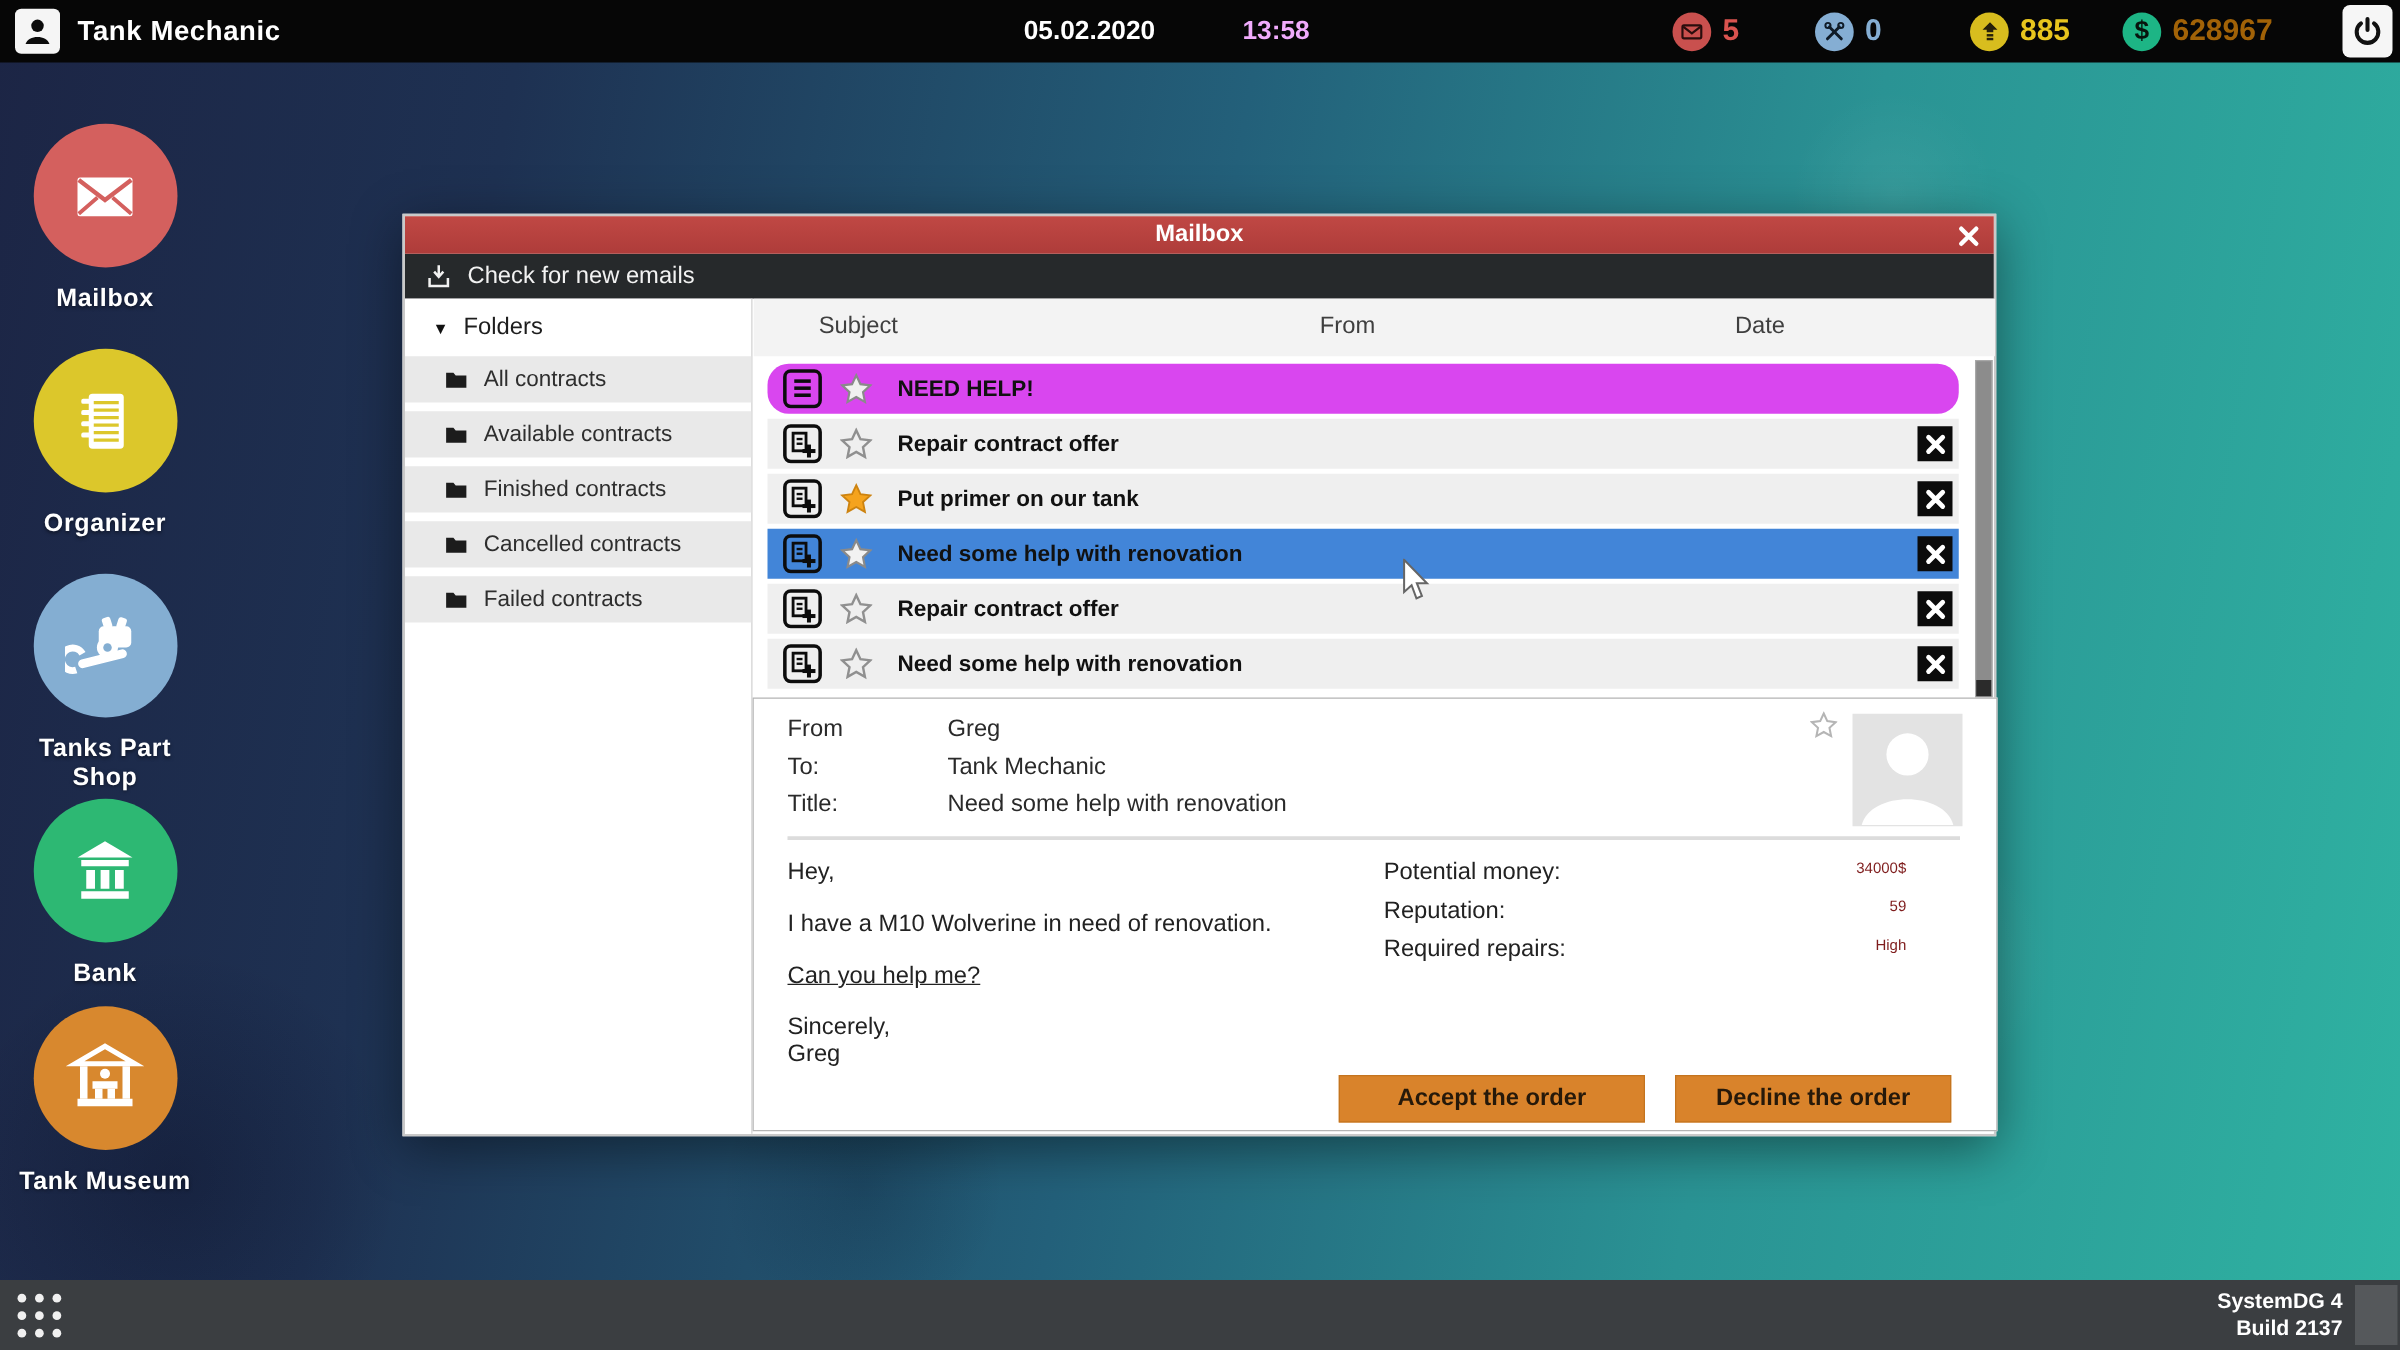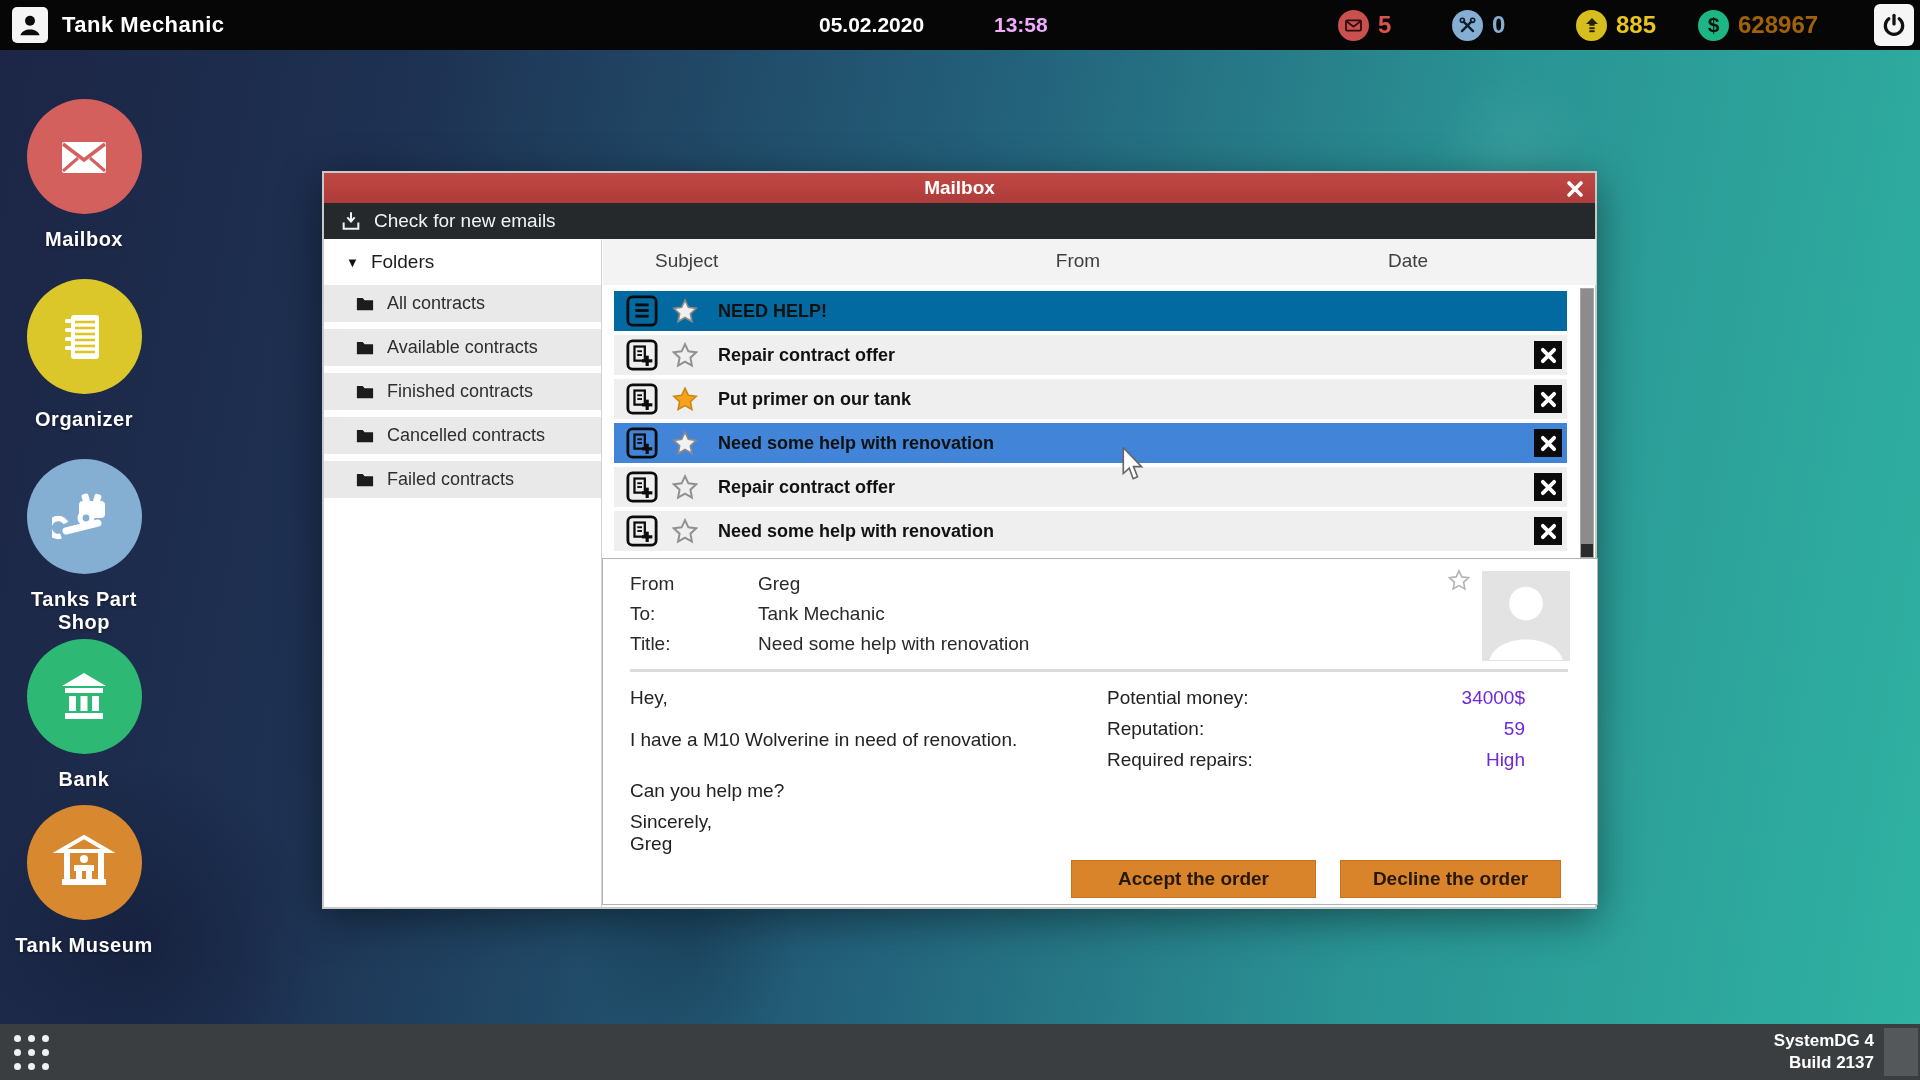--- a/index.html
+++ b/index.html
@@ -62,41 +62,41 @@
 
   
   .list-header { position:absolute; left:279px; top:0; width:993px; height:46px; background:#f3f3f3;padding-left:36px; }
   .list-header span { position:absolute; top:11px; font-size:19px; color:#3f3f3f; }
   .col-subject { left:52px; }
   .col-from { left:440px; width:70px; text-align:center; }
   .col-date { left:770px; width:70px; text-align:center; }
 
   
   .email-row { position:absolute; left:290px; width:953px; height:40px; background:#efefef; display:flex; align-items:center; padding-left:12px; cursor:pointer; }
-  .email-row.sel-read { background:#0369a1; }
+  .email-row.sel-read { background:#d946ef;border-radius:17px; }
   .email-row.sel-active { background:#4285d8; }
   .email-row .doc { width:32px; height:32px; margin-right:14px; flex:0 0 auto; }
   .email-row .star { width:26px; height:26px; margin-right:20px; flex:0 0 auto; }
   .email-row .subj { font-size:18px; font-weight:bold; color:#111; }
   .x-btn { position:absolute; right:5px; top:6px; width:28px; height:28px; background:#0b0b0b; display:flex; align-items:center; justify-content:center; cursor:pointer; }
 
   
   .vscroll { position:absolute; left:1256px; top:49px; width:14px; height:270px; background:#8c8c8c; border:1px solid #a8a8a8; }
   .vscroll .sb-end { position:absolute; left:0; bottom:0; width:12px; height:13px; background:#2b2b2b; }
 
   
   .detail { position:absolute; left:278px; top:319px; width:996px; height:347px; background:#fff; border:1px solid #b4b4b4; }
   .hdr-label { position:absolute; left:27px; font-size:19px; color:#2a2a2a; }
   .hdr-value { position:absolute; left:155px; font-size:19px; color:#2a2a2a; }
   .d-star { position:absolute; left:845px; top:10px; width:22px; height:22px; }
   .avatar { position:absolute; left:879px; top:12px; width:88px; height:90px; background:#e3e3e3; overflow:hidden; }
   .d-divider { position:absolute; left:27px; top:110px; width:938px; height:3px; background:#dcdcdc; }
   .body-line { position:absolute; left:27px; font-size:19px; color:#222; }
   .stat-label { position:absolute; left:504px; font-size:19px; color:#222; }
-  .stat-value { position:absolute; left:770px; width:152px; text-align:right; font-size:19px; color:#6d28d9; }
+  .stat-value { position:absolute; left:770px; width:152px; text-align:right; font-size:12px; color:#7f1d1d; }
   .order-btn { position:absolute; top:301px; height:38px; background:#d9832b; border:1px solid #c4741f; color:#26190a; font-size:19px; font-weight:bold; display:flex; align-items:center; justify-content:center; cursor:pointer; }
   .btn-accept { left:468px; width:245px; }
   .btn-decline { left:737px; width:221px; }
 
   
   .taskbar { position:absolute; left:0; top:1024px; width:1920px; height:56px; background:#3b3e41; }
   .dots-grid { position:absolute; left:14px; top:11px; display:grid; grid-template-columns:repeat(3,7px); grid-template-rows:repeat(3,7px); gap:7px; cursor:pointer; }
   .dots-grid i { width:7px; height:7px; border-radius:50%; background:#f0f0f0; }
   .sys-info { position:absolute; right:46px; top:6px; text-align:right; color:#fff; font-size:17px; font-weight:bold; line-height:22px; }
   .tb-right-box { position:absolute; right:2px; top:4px; width:34px; height:48px; background:#55585b; }
@@ -477,21 +477,21 @@
           <svg width="88" height="90" viewBox="0 0 24 24">
               <circle cx="12" cy="8.6" r="4.6" fill="#fff"></circle>
               <path d="M2 24 C4 16.5 20 16.5 22 24 Z" fill="#fff"></path>
             </svg>
         </span>
 
         <div class="d-divider"></div>
 
         <span class="body-line" style="top:128px;">Hey,</span>
         <span class="body-line" style="top:170px;">I have a M10 Wolverine in need of renovation.</span>
-        <span class="body-line" style="top:221px;">Can you help me?</span>
+        <span class="body-line" style="top:211px;text-decoration:underline;">Can you help me?</span>
         <span class="body-line" style="top:252px;">Sincerely,</span>
         <span class="body-line" style="top:274px;">Greg</span>
 
         <span class="stat-label" style="top:128px;">Potential money:</span>
         <span class="stat-value" style="top:128px;">34000$</span>
         <span class="stat-label" style="top:159px;">Reputation:</span>
         <span class="stat-value" style="top:159px;">59</span>
         <span class="stat-label" style="top:190px;">Required repairs:</span>
         <span class="stat-value" style="top:190px;">High</span>
 

